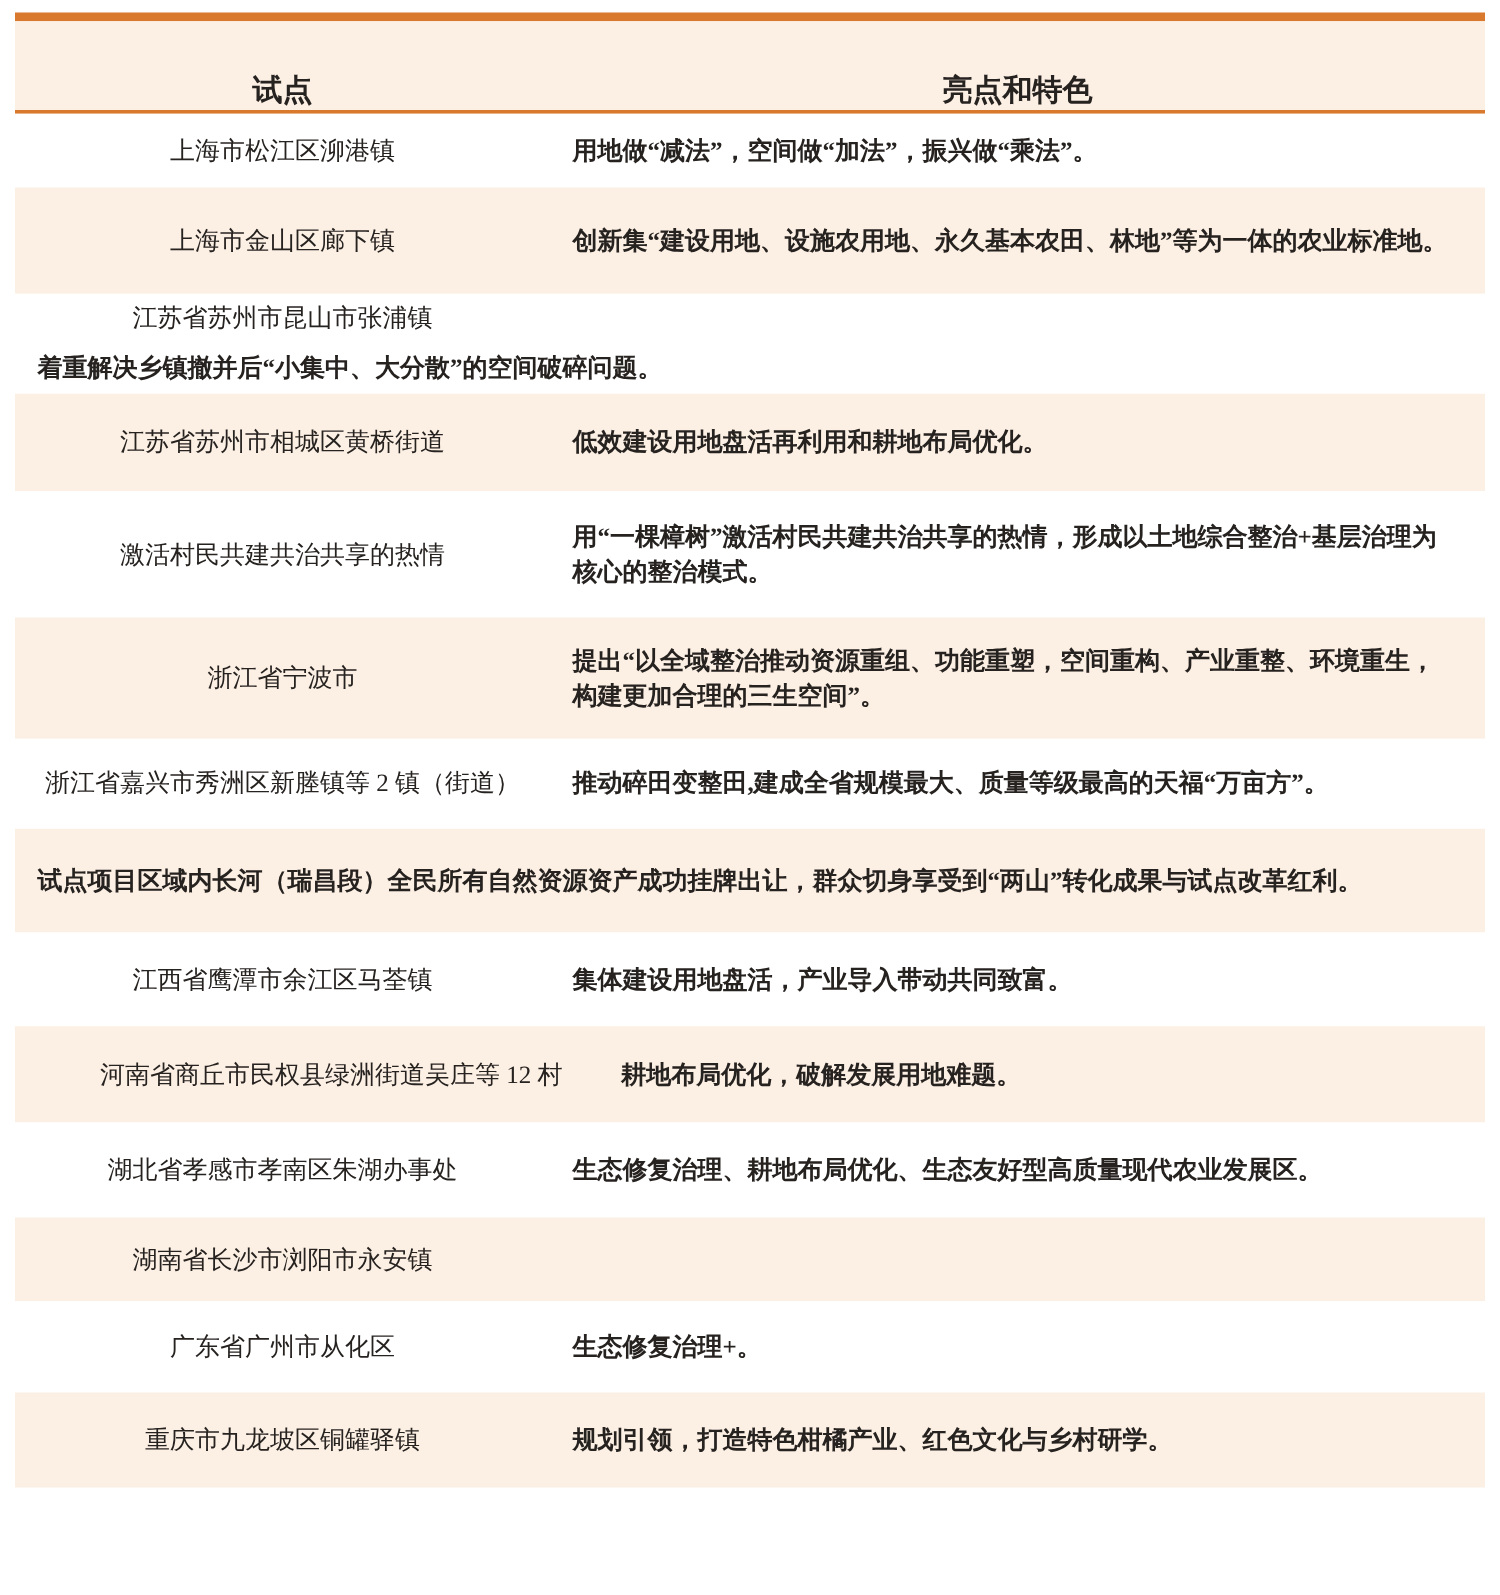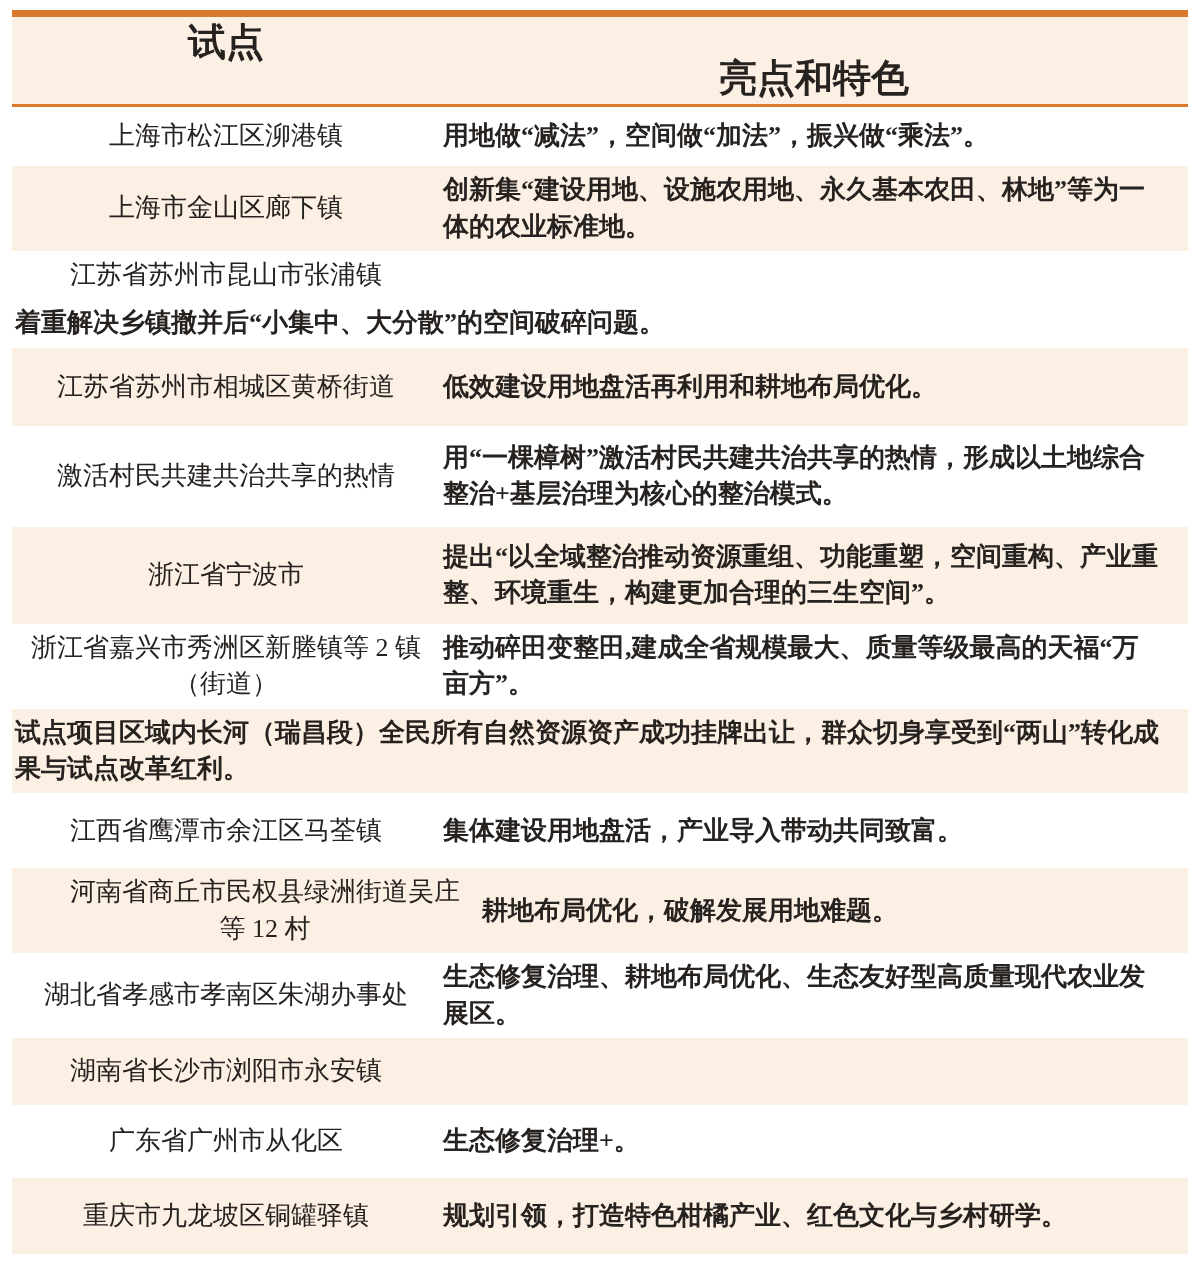--- a/index.html
+++ b/index.html
@@ -21,23 +21,23 @@
     overflow:hidden;
   }
   .top-bar,.bottom-bar{
     height:7px;
     background:var(--accent);
   }
   .header-row{
     display:flex;
     min-height:71px;
     background:var(--peach);
-    align-items:flex-start;
+    align-items:flex-end;
     font-weight:bold;
-    font-size:38px;
+    font-size:24px;
   }
   .header-cell{
     display:flex;
     align-items:center;
     justify-content:center;
     box-sizing:border-box;
   }
   .header-cell.pilot{width:428px;}
   .header-cell.highlight{flex:1;margin-top:36px;}
   .header-underline{
@@ -46,36 +46,37 @@
   }
   .row{
     display:flex;
     background:#ffffff;
   }
   .tbody .row:nth-child(even){background:var(--peach);}
   .cell{
     box-sizing:border-box;
     display:flex;
     align-items:center;
-    font-size:26px;
+    font-size:20px;
     line-height:1.4;
   }
   .cell.pilot{
     width:428px;
     justify-content:center;
     text-align:center;
     padding:6px 10px;
     font-weight:400;
   }
   .cell.highlight{
     flex:1;
     justify-content:flex-start;
     text-align:left;
     padding:6px 24px 6px 3px;
     font-weight:700;
+    margin-left:15px;
   }
   
   .tbody .row:nth-child(1){min-height:59px;}
   .tbody .row:nth-child(2){min-height:85px;}
   .tbody .row:nth-child(3){min-height:69px;flex-direction:column;}
   .tbody .row:nth-child(4){min-height:78px;}
   .tbody .row:nth-child(5){min-height:101px;}
   .tbody .row:nth-child(6){min-height:97px;}
   .tbody .row:nth-child(7){min-height:72px;}
   .tbody .row:nth-child(8){min-height:83px;}

